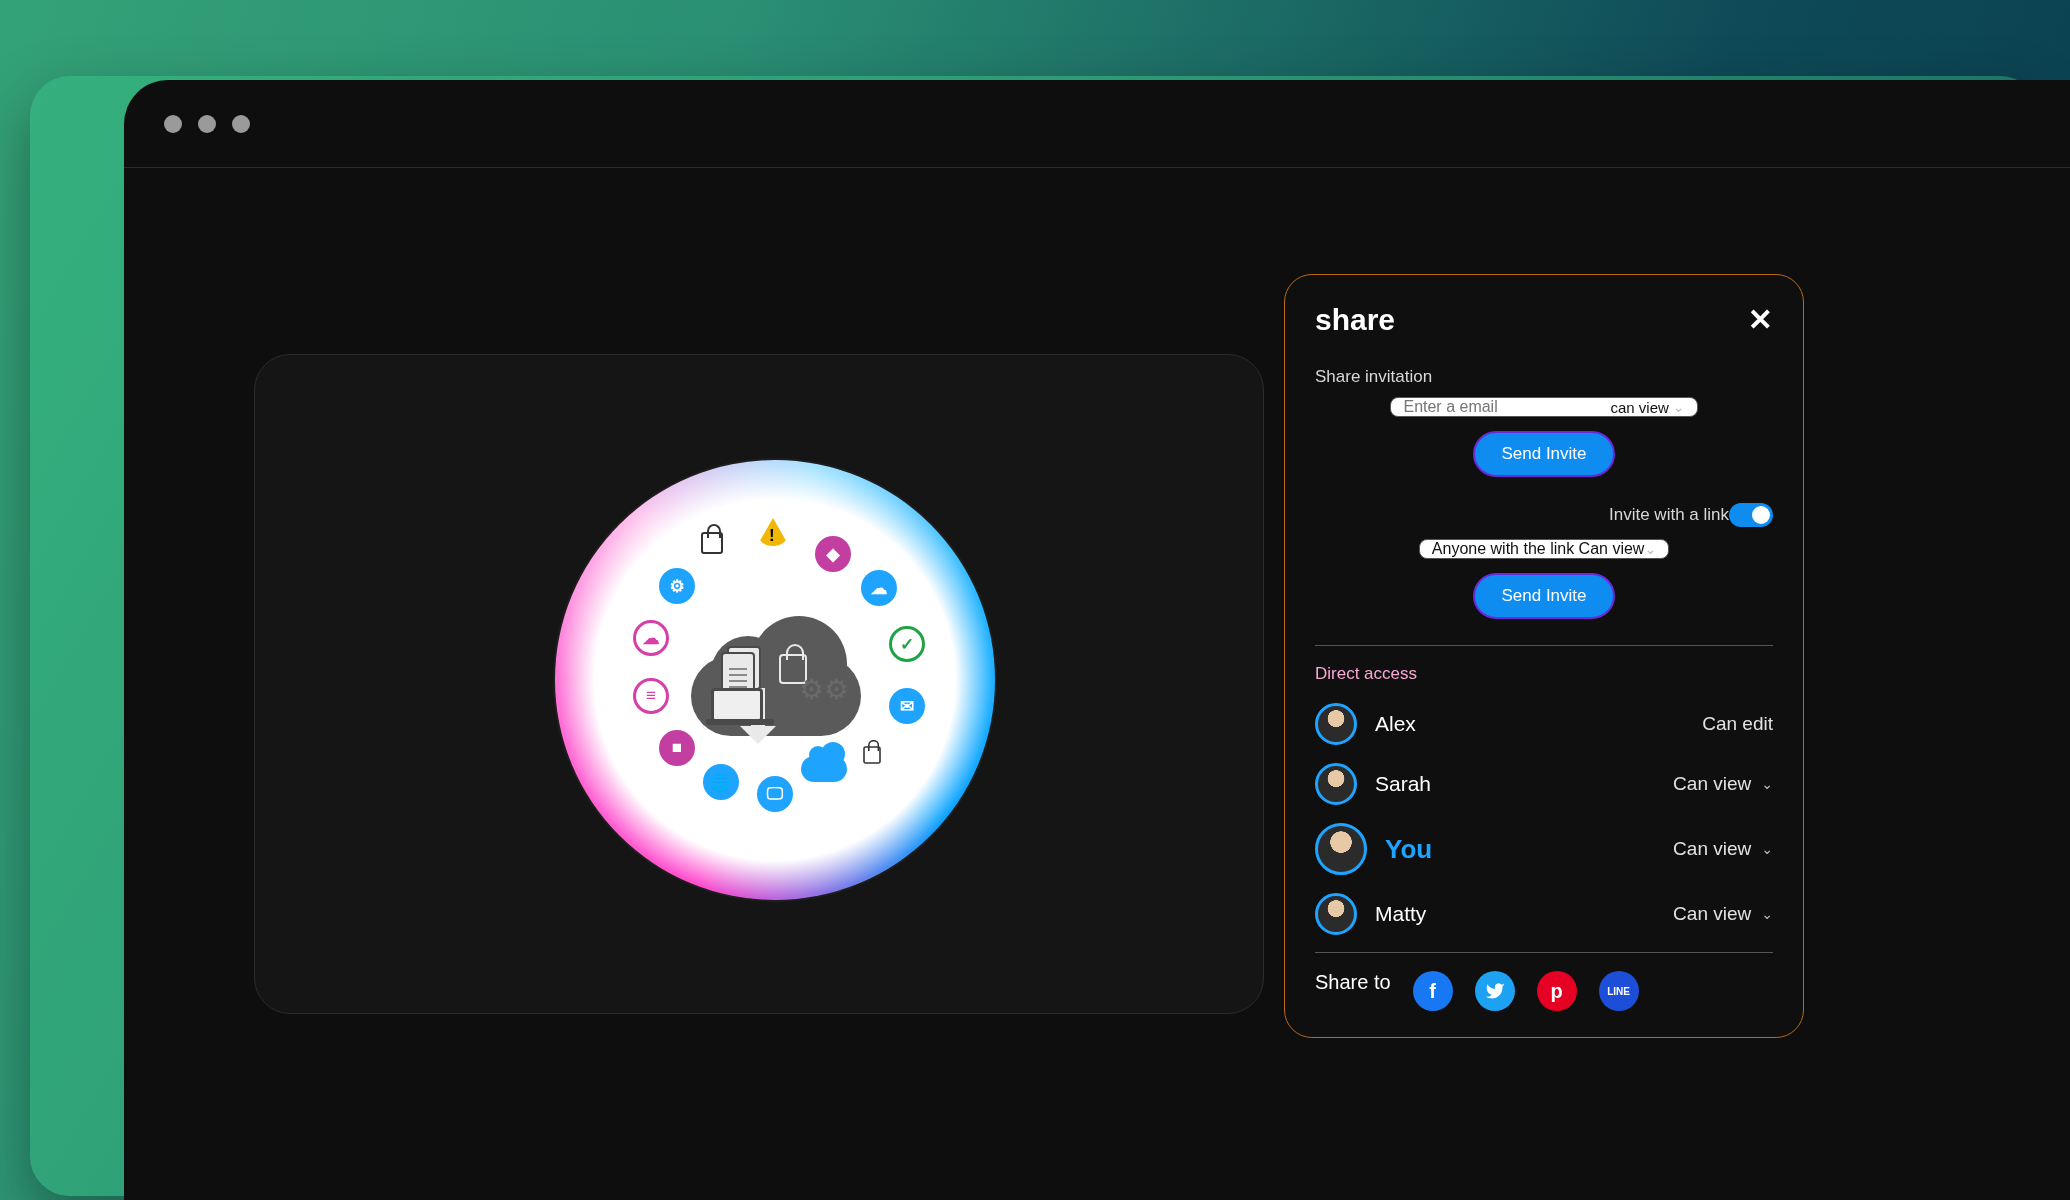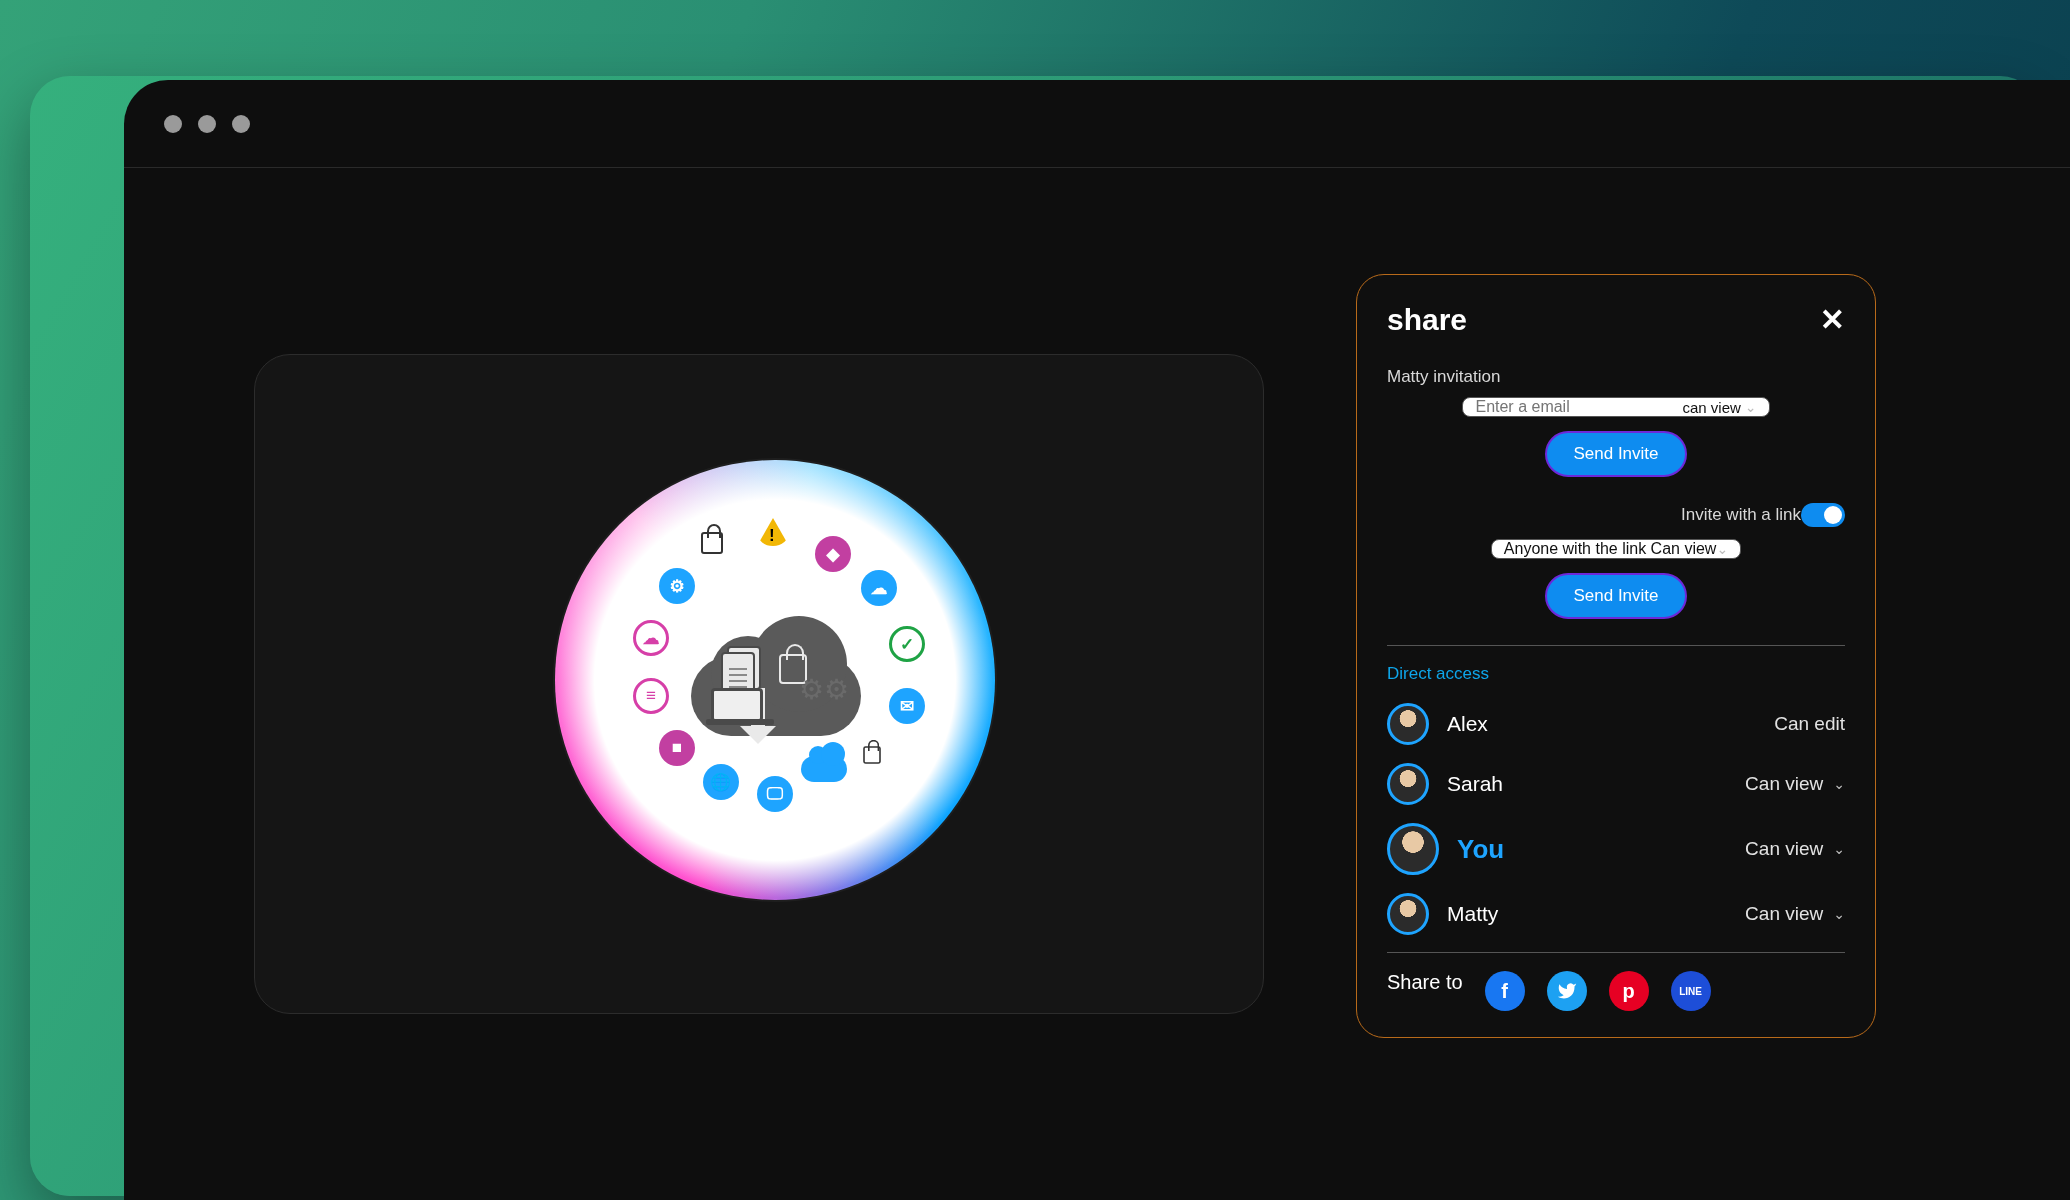--- a/index.html
+++ b/index.html
@@ -109,21 +109,21 @@
   .ri-warn span{position:absolute;left:-4px;top:8px;color:#000;font-weight:900;}
   .tiny-lock{width:22px;height:22px;border:2px solid #333;border-radius:3px;position:relative;background:#fff;}
   .tiny-lock::before{content:"";position:absolute;left:4px;top:-10px;width:10px;height:12px;border:2px solid #333;border-bottom:none;border-radius:8px 8px 0 0;}
   .mini-cloud{position:absolute;width:46px;height:26px;background:#1ea4ff;border-radius:20px;}
   .mini-cloud::before{content:"";position:absolute;left:8px;top:-10px;width:18px;height:18px;background:#1ea4ff;border-radius:50%;}
   .mini-cloud::after{content:"";position:absolute;left:20px;top:-14px;width:24px;height:24px;background:#1ea4ff;border-radius:50%;}
 
   
   .share {
     position: absolute;
-    left: 1232px; top: 106px;
+    left: 1160px; top: 106px;
     width: 520px;
     background: #0f0f0f;
     border: 1px solid #b86a1a;
     border-radius: 28px;
     padding: 28px 30px 26px;
     color: #fff;
   }
   .share-head { display:flex; align-items:center; justify-content:space-between; margin-bottom: 30px;}
   .share-head h2 { font-size: 30px; font-weight: 700; }
   .close-x { font-size: 30px; font-weight: 700; cursor: pointer; line-height: 1; }
@@ -139,21 +139,21 @@
   .perm { font-size: 15px; color:#111; display:flex; align-items:center; gap:4px;}
   .btn {
     height: 46px; padding: 0 26px; border: 2px solid #6d28d9;
     background: #0e8cf0; color:#fff; font-size: 17px; border-radius: 24px;
     cursor:pointer;
   }
   .toggle-row{ display:flex; justify-content:flex-end; align-items:center; margin-bottom:12px;margin-left:24px;}
   .toggle{ width:44px; height:24px; background:#0e8cf0; border-radius:14px; position:relative; cursor:pointer;}
   .toggle .knob{ position:absolute; right:3px; top:3px; width:18px; height:18px; background:#fff; border-radius:50%;}
   hr.sep { border:none; border-top:1px solid #555; margin: 8px 0 18px; }
-  .da-head { font-size: 17px; color:#0ea5e9; margin-bottom: 10px; }
+  .da-head { font-size: 17px; color:#f9a8d4; margin-bottom: 10px; }
   .person { display:flex; align-items:center; justify-content:space-between; padding: 9px 0;}
   .pleft{ display:flex; align-items:center; gap:18px;}
   .avatar{ width:42px; height:42px; border-radius:50%; border:3px solid #1ea4ff; background: radial-gradient(circle at 50% 35%, #e8c9a5 0 28%, transparent 29%), linear-gradient(#2b2b2b,#2b2b2b); }
   .person.you .avatar{ width:52px; height:52px;}
   .pname{ font-size: 21px; }
   .person.you .pname{ font-size: 26px; font-weight:700; color:#1ea4ff;}
   .pright{ font-size: 19px; color:#e2e2e2; display:flex; align-items:center; gap:10px;}
   .chev { font-size: 14px; color:#bdbdbd;}
   .share-to { display:flex; gap: 22px; margin-top: 14px;}
   .share-to .lbl{ font-size: 20px; }
@@ -221,21 +221,21 @@
           </div>
         </div>
       </div>
 
       <div class="share">
         <div class="share-head">
           <h2>share</h2>
           <div class="close-x">✕</div>
         </div>
 
-        <div class="label">Matty invitation</div>
+        <div class="label">Share invitation</div>
         <div class="row">
           <div class="field">
             <input placeholder="Enter a email" style="">
             <div class="perm">
               <span>can view</span>
               <span class="chev">⌄</span>
             </div>
           </div>
           <button class="btn">Send Invite</button>
         </div>

